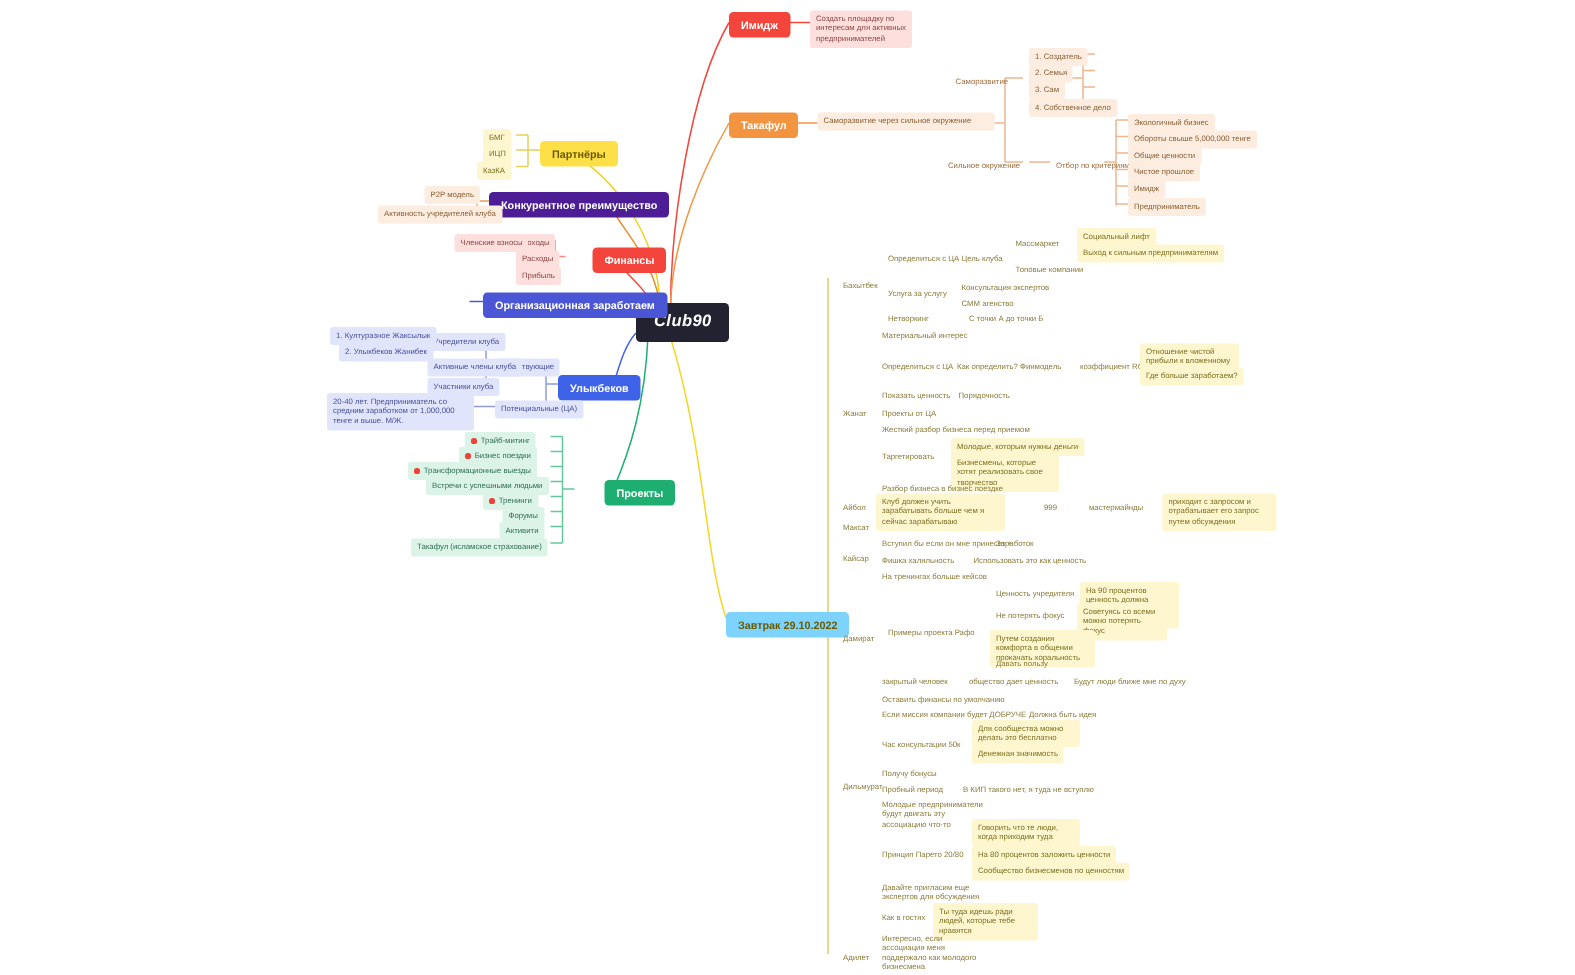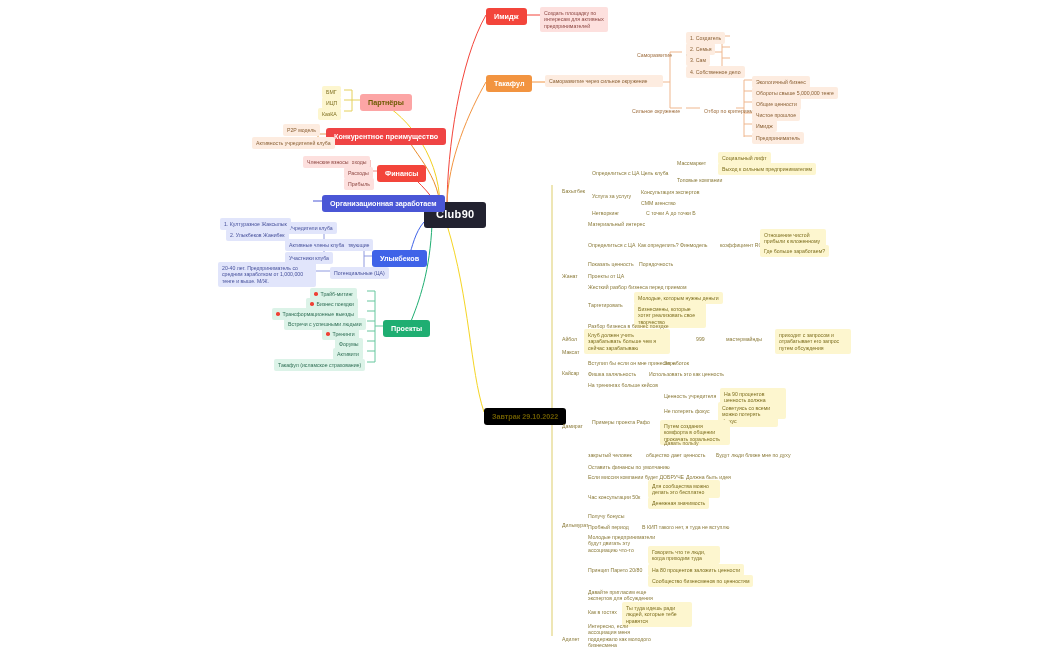--- a/index.html
+++ b/index.html
@@ -19,23 +19,23 @@
     background:#222230;color:#fff;border-radius:3px;
     font-size:11px;font-weight:bold;padding:6px 12px;
     letter-spacing:.3px;text-align:center;
   }
 
   
   .pill{border-radius:3px;color:#fff;font-weight:bold;font-size:7.2px;
         padding:4px 8px;text-align:center;white-space:nowrap;}
   .pill-red{background:#f3453b;}
   .pill-orange{background:#f29440;}
-  .pill-yellow{background:#fca5a5;color:#6b5a00;text-align:right;}
-  .pill-yellow2{background:#000000;color:#6b5a00;}
-  .pill-dkorange{background:#ef4444;color:#fff;}
+  .pill-yellow{background:#fde047;color:#6b5a00;text-align:right;}
+  .pill-yellow2{background:#7dd3fc;color:#6b5a00;}
+  .pill-dkorange{background:#4c1d95;color:#fff;}
   .pill-blue{background:#4a56d6;}
   .pill-blue2{background:#3f63e8;}
   .pill-green{background:#1fae72;}
 
   
   .leaf{font-size:5.2px;border-radius:2px;padding:2.5px 4px;white-space:normal;}
   .leaf-red{background:#fde0de;color:#8c4540;}
   .leaf-orange{background:#fdece0;color:#8a6034;}
   .leaf-yellow{background:#fdf6cf;color:#7d6e1f;}
   .leaf-blue{background:#e1e5fb;color:#46509b;}
@@ -93,21 +93,21 @@
     <path d="M372 256 L364 256 M364 243 L364 271 M364 243 L356 243 M364 271 L356 271" stroke="#8f9ae0" fill="none"></path>
     <path d="M332 243 L324 243 M324 226 L324 256 M324 226 L316 226 M324 243 L316 243 M324 256 L316 256" stroke="#8f9ae0" fill="none"></path>
     <path d="M285 226 L278 226 M278 222 L278 232 M278 222 L268 222 M278 232 L268 232" stroke="#8f9ae0" fill="none"></path>
     <path d="M330 271 L320 271 M320 271 L320 271 M320 271 L276 271" stroke="#8f9ae0" fill="none"></path>
 
     <path d="M383 326 L375 326 M375 291 L375 362 M375 291 L367 291 M375 301 L367 301 M375 311 L367 311 M375 321 L367 321 M375 331 L367 331 M375 341 L367 341 M375 351 L367 351 M375 362 L367 362" stroke="#66c79e" fill="none"></path>
 
     <path d="M543 412 L552 412 M552 185 L552 636" stroke="#ddcd6a" fill="none"></path>
   </svg>
 
-  <div class="node n-root" style="left:424px;top:202px;">Club90</div>
+  <div class="node n-root" style="left:424px;top:202px;font-style:italic;">Club90</div>
 
   <div class="node pill pill-red" style="left:486px;top:8px;">Имидж</div>
   <div class="node leaf leaf-red" style="left:540px;top:7px;width:68px;">Создать площадку по интересам для активных предпринимателей</div>
 
   <div class="node pill pill-orange" style="left:486px;top:75px;">Такафул</div>
   <div class="node leaf leaf-orange" style="left:545px;top:75px;width:118px;">Саморазвитие через сильное окружение</div>
 
   <div class="node leaf leaf-plain-o" style="left:633px;top:49px;">Саморазвитие</div>
   <div class="node leaf leaf-plain-o" style="left:682px;top:49px;">4С</div>
   <div class="node leaf leaf-orange" style="left:686px;top:32px;">1. Создатель</div>
@@ -126,42 +126,42 @@
 
   <div class="node pill pill-yellow" style="left:360px;top:94px;">Партнёры</div>
   <div class="node leaf leaf-yellow" style="left:322px;top:86px;">БМГ</div>
   <div class="node leaf leaf-yellow" style="left:322px;top:97px;">ИЦП</div>
   <div class="node leaf leaf-yellow" style="left:318px;top:108px;">КазКА</div>
 
   <div class="node pill pill-dkorange" style="left:326px;top:128px;">Конкурентное преимущество</div>
   <div class="node leaf leaf-orange" style="left:283px;top:124px;">P2P модель</div>
   <div class="node leaf leaf-orange" style="left:252px;top:137px;">Активность учредителей клуба</div>
 
-  <div class="node pill pill-red" style="left:377px;top:165px;">Финансы</div>
+  <div class="node pill pill-red" style="left:395px;top:165px;">Финансы</div>
   <div class="node leaf leaf-red" style="left:344px;top:156px;">Доходы</div>
   <div class="node leaf leaf-red" style="left:344px;top:167px;">Расходы</div>
   <div class="node leaf leaf-red" style="left:344px;top:178px;">Прибыль</div>
   <div class="node leaf leaf-red" style="left:303px;top:156px;">Членские взносы</div>
 
   <div class="node pill pill-blue" style="left:322px;top:195px;">Организационная заработаем</div>
 
   <div class="node pill pill-blue2" style="left:372px;top:250px;">Улыкбеков</div>
   <div class="node leaf leaf-blue" style="left:332px;top:239px;">Действующие</div>
   <div class="node leaf leaf-blue" style="left:330px;top:267px;">Потенциальные (ЦА)</div>
 
   <div class="node leaf leaf-blue" style="left:285px;top:222px;">Учредители клуба</div>
   <div class="node leaf leaf-blue" style="left:285px;top:239px;">Активные члены клуба</div>
   <div class="node leaf leaf-blue" style="left:285px;top:252px;">Участники клуба</div>
 
   <div class="node leaf leaf-blue" style="left:220px;top:218px;">1. Културазное Жаксылык</div>
   <div class="node leaf leaf-blue" style="left:226px;top:229px;">2. Улыкбеков Жанибек</div>
 
   <div class="node leaf leaf-blue" style="left:218px;top:262px;width:98px;">20-40 лет. Предприниматель со средним заработком от 1,000,000 тенге и выше. М/Ж.</div>
 
-  <div class="node pill pill-green" style="left:383px;top:320px;">Проекты</div>
+  <div class="node pill pill-green" style="left:403px;top:320px;">Проекты</div>
 
   <div class="node leaf leaf-green dot-wrap" style="left:310px;top:288px;">
     <span class="bullet-dot"></span>
     <span>Трайб-митинг</span>
   </div>
   <div class="node leaf leaf-green dot-wrap" style="left:306px;top:298px;">
     <span class="bullet-dot"></span>
     <span>Бизнес поездки</span>
   </div>
   <div class="node leaf leaf-green dot-wrap" style="left:272px;top:308px;">

